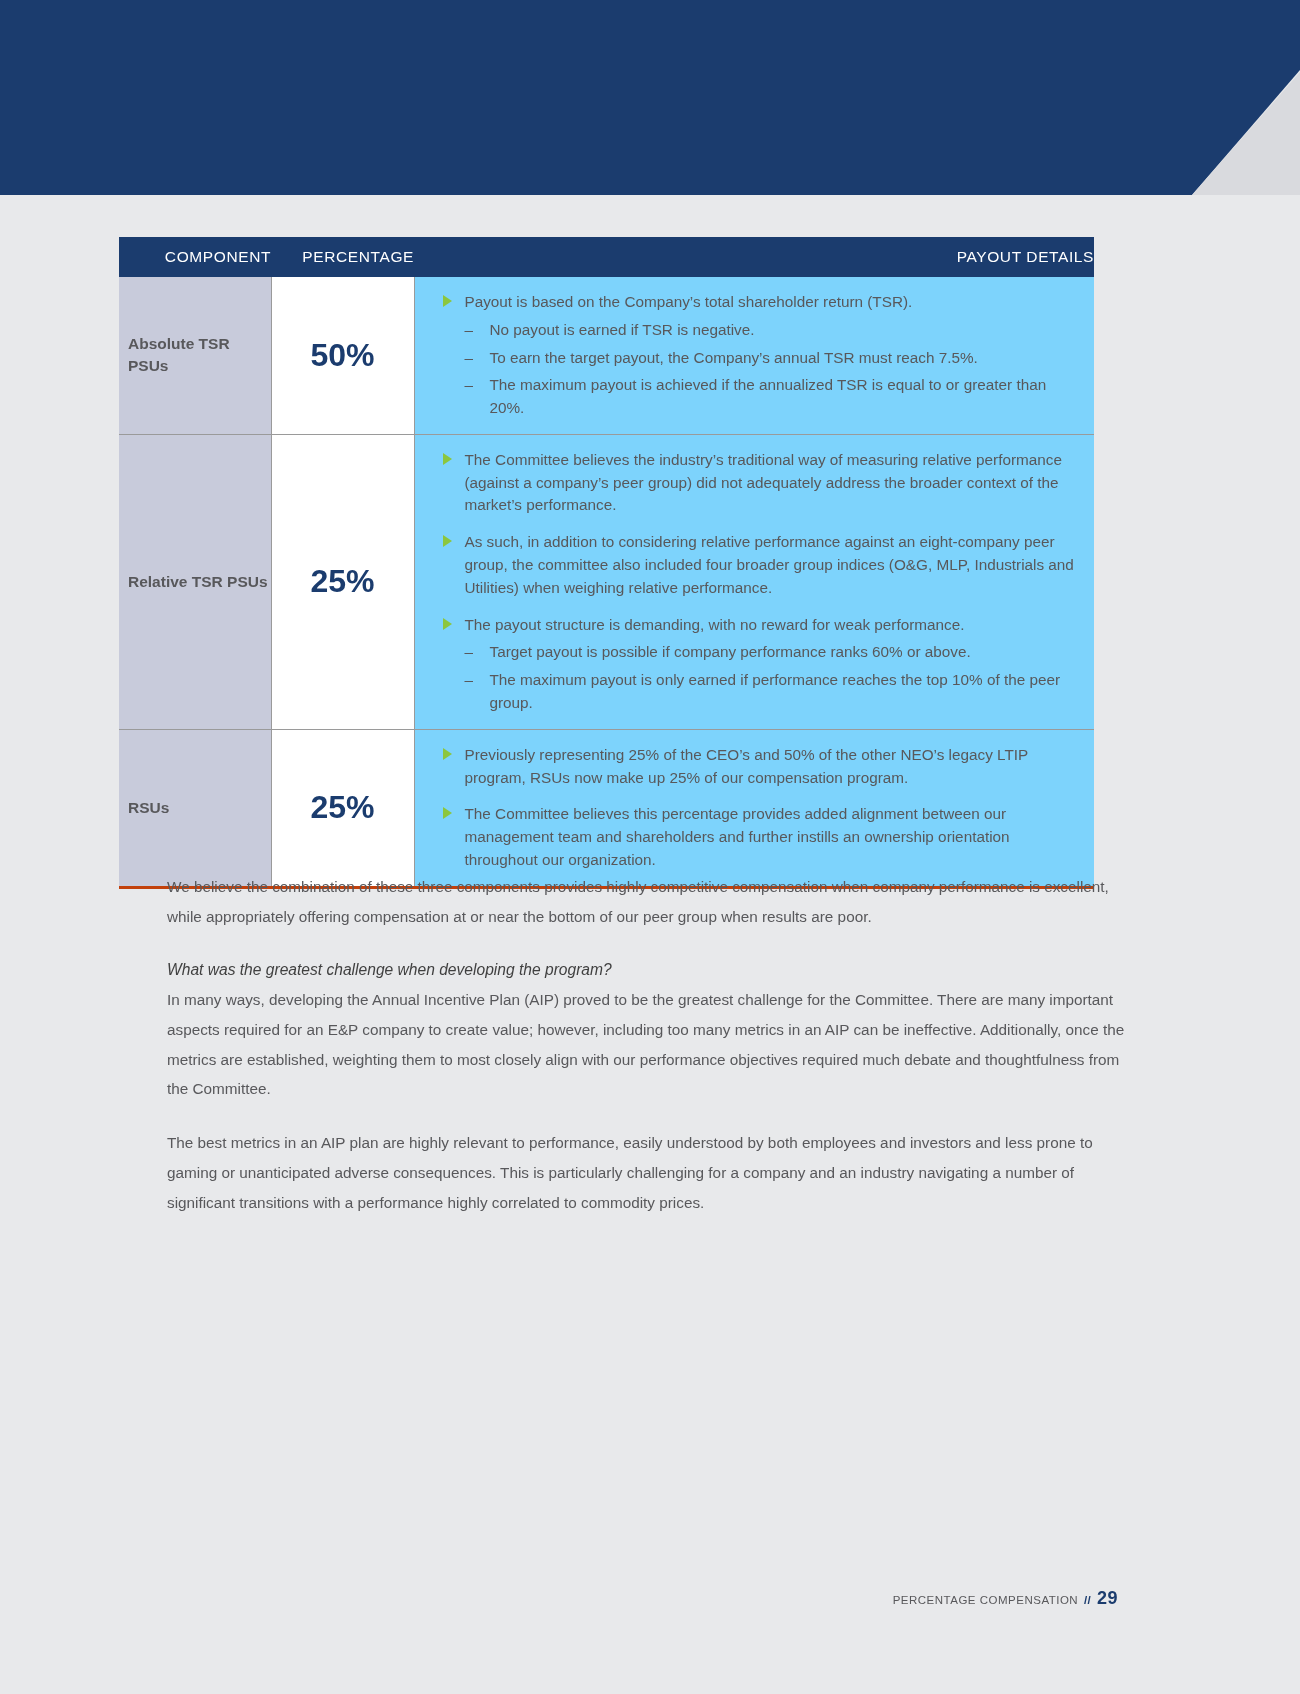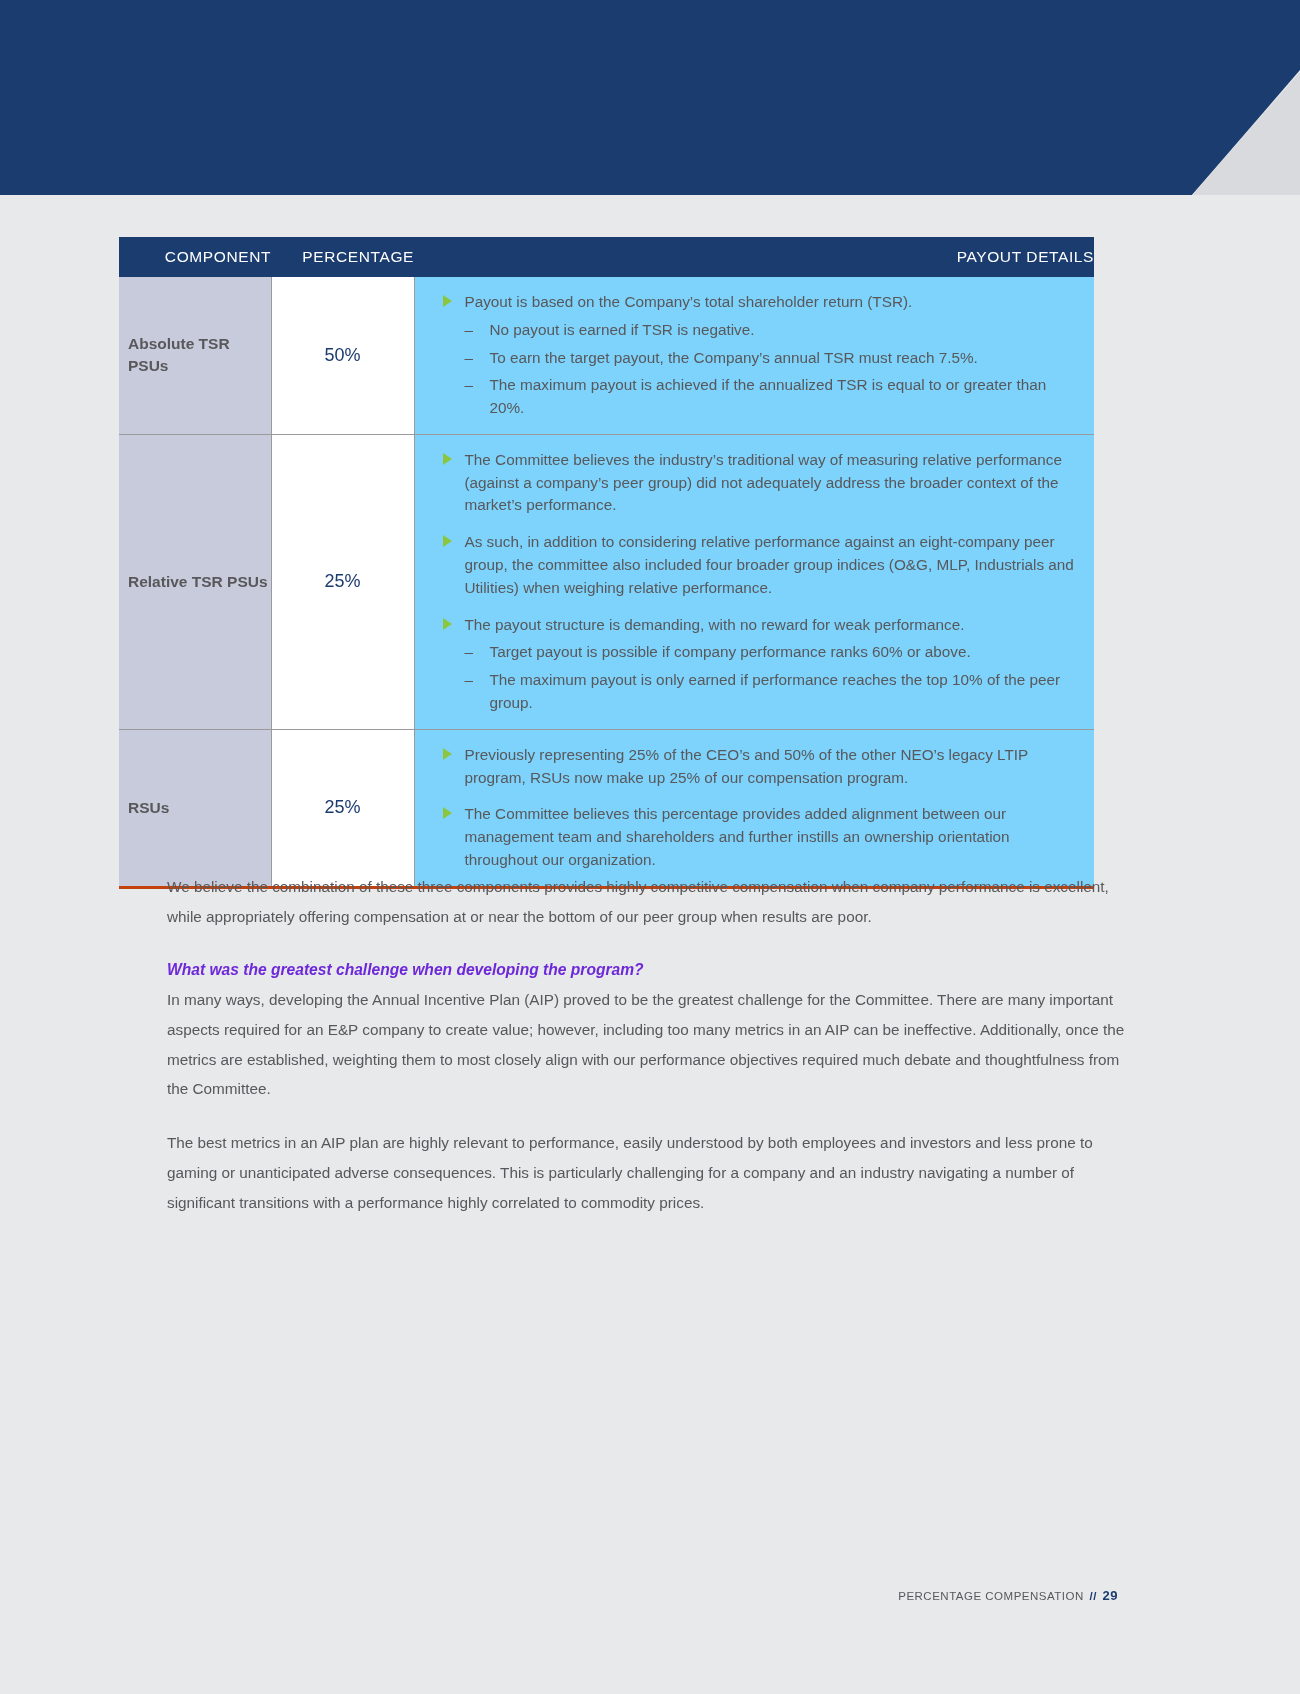--- a/index.html
+++ b/index.html
@@ -86,22 +86,22 @@
     background: #c8cbdb;
     color: #58585b;
     font-size: 15.5px;
     font-weight: bold;
     line-height: 1.42;
     padding: 10px 0 10px 9px;
   }
   td.cell-percentage {
     background: #ffffff;
     color: #1b3c6e;
-    font-size: 18px;
-    font-weight: normal;
+    font-size: 32px;
+    font-weight: bold;
     text-align: center;
     border-left: 1px solid #9a9a9a;
     border-right: 1px solid #9a9a9a;
   }
   td.cell-details {
     background: #7dd3fc;
     padding: 14px 10px 14px 14px;
     vertical-align: top;
   }
 
@@ -143,23 +143,23 @@
   .body-block {
     position: absolute;
     left: 119px;
     width: 975px;
     color: #58585b;
     font-size: 15.3px;
     line-height: 1.95;
     margin-left: 48px;
   }
   .qa-heading {
-    color: #6d28d9;
+    color: #404040;
     font-size: 15.6px;
-    font-weight: bold;
+    font-weight: normal;
     font-style: italic;
     line-height: 1.6;
     margin-bottom: 2px;
   }
   .para { margin: 0; }
 
   
   .footer {
     position: absolute;
     right: 182px;
@@ -170,21 +170,21 @@
     white-space: nowrap;
   }
   .footer .sep {
     color: #1b3c6e;
     font-weight: bold;
     padding: 0 2px;
   }
   .footer .pagenum {
     color: #1b3c6e;
     font-weight: bold;
-    font-size: 13px;
+    font-size: 18px;
   }
 </style>
 </head>
 <body>
 
 <div class="banner">
   <div class="banner-shape"></div>
   <div class="banner-wedge"></div>
   <div class="banner-wedge-under"></div>
 </div>

